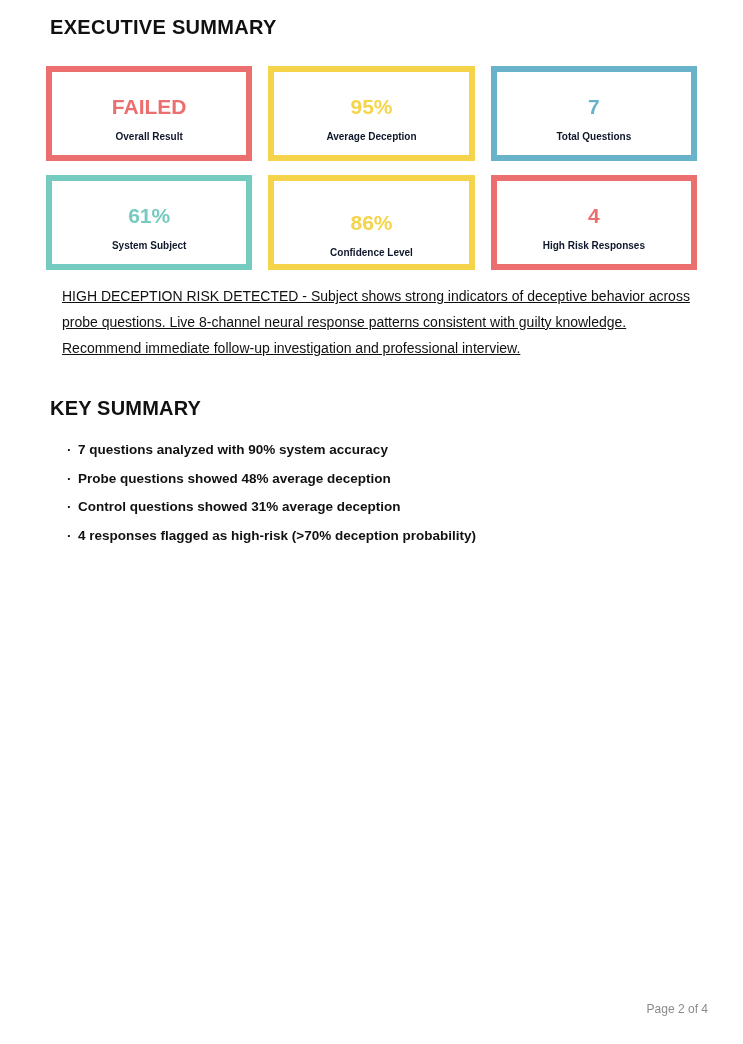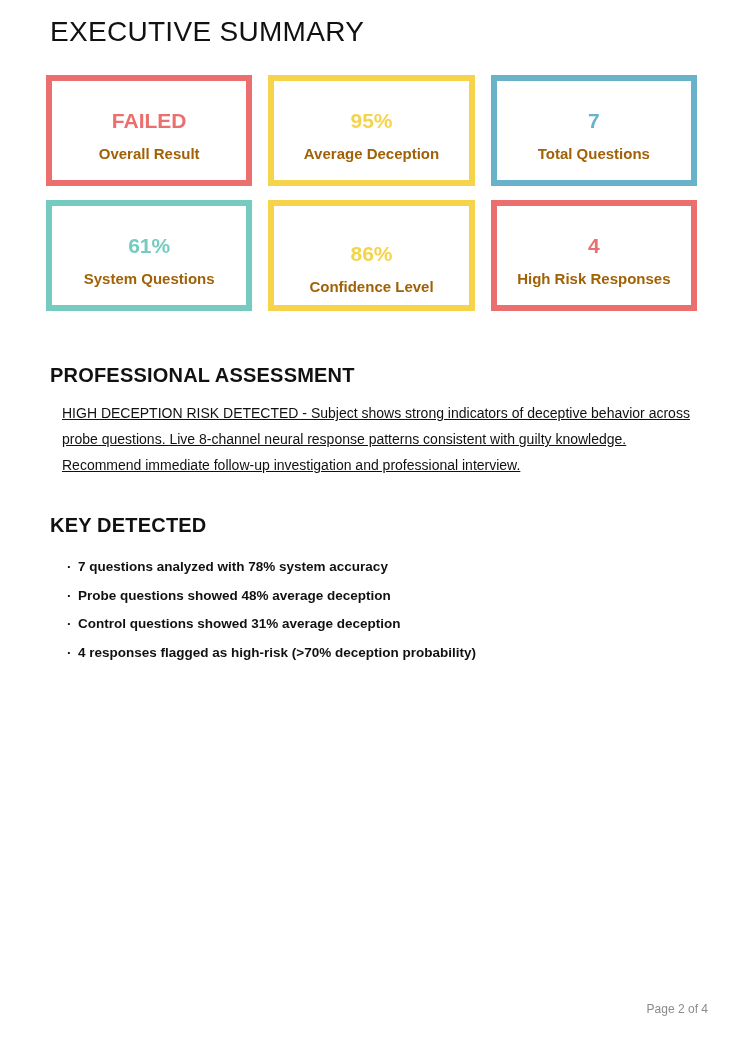--- a/index.html
+++ b/index.html
@@ -14,53 +14,53 @@
     font-family: "Liberation Sans", sans-serif;
     color: #111111;
     position: relative;
     overflow: hidden;
   }
   .content {
     padding: 0 46px;
   }
   .page-title {
     margin: 16px 4px 0 4px;
-    font-size: 28px;
-    font-weight: normal;
+    font-size: 20px;
+    font-weight: bold;
     letter-spacing: 0.3px;
     line-height: 1.15;
   }
   .stats-grid {
     margin-top: 27px;
     display: grid;
     grid-template-columns: repeat(3, 1fr);
     column-gap: 16px;
     row-gap: 14px;
   }
   .stat-card {
-    height: 111px;
+    height: 95px;
     border: 6px solid #cccccc;
     background: #ffffff;
     display: flex;
     flex-direction: column;
     align-items: center;
     justify-content: center;
     padding-top: 10px;
     text-align: right;
   }
   .stat-value {
     font-size: 21px;
     font-weight: bold;
     line-height: 1;
   }
   .stat-label {
     margin-top: 15px;
-    font-size: 15px;
+    font-size: 10px;
     font-weight: bold;
-    color: #a16207;
+    color: #0f172a;
     line-height: 1;
   }
   .section-heading {
     margin: 0 4px 0 4px;
     font-size: 20px;
     font-weight: bold;
     letter-spacing: 0.2px;
     line-height: 1.2;
   }
   .heading-assessment {
@@ -124,43 +124,42 @@
       <div class="stat-label">Average Deception</div>
     </div>
 
     <div class="stat-card" style="border-color: rgb(104, 179, 202);">
       <div class="stat-value" style="color: rgb(104, 179, 202);">7</div>
       <div class="stat-label">Total Questions</div>
     </div>
 
     <div class="stat-card" style="border-color: rgb(118, 203, 192);">
       <div class="stat-value" style="color: rgb(118, 203, 192);">61%</div>
-      <div class="stat-label">System Questions</div>
+      <div class="stat-label">System Subject</div>
     </div>
 
     <div class="stat-card" style="border-color: rgb(245, 212, 75);">
       <div class="stat-value" style="color: rgb(245, 212, 75); margin-top: 15px;">86%</div>
       <div class="stat-label">Confidence Level</div>
     </div>
 
     <div class="stat-card" style="border-color: rgb(236, 111, 111);">
       <div class="stat-value" style="color: rgb(236, 111, 111);">4</div>
       <div class="stat-label">High Risk Responses</div>
     </div>
 
   </div>
 
-  <h2 class="section-heading heading-assessment">PROFESSIONAL ASSESSMENT</h2>
 
   <p class="assessment-text">HIGH DECEPTION RISK DETECTED - Subject shows strong indicators of deceptive behavior across probe questions. Live 8-channel neural response patterns consistent with guilty knowledge. Recommend immediate follow-up investigation and professional interview.</p>
 
-  <h2 class="section-heading heading-findings">KEY DETECTED</h2>
+  <h2 class="section-heading heading-findings">KEY SUMMARY</h2>
 
   <ul class="findings-list">
-    <li class="finding-item">7 questions analyzed with 78% system accuracy</li>
+    <li class="finding-item">7 questions analyzed with 90% system accuracy</li>
     <li class="finding-item">Probe questions showed 48% average deception</li>
     <li class="finding-item">Control questions showed 31% average deception</li>
     <li class="finding-item">4 responses flagged as high-risk (&gt;70% deception probability)</li>
   </ul>
 
 </div>
 
 <div class="page-footer">Page 2 of 4</div>
 
 </body></html>

